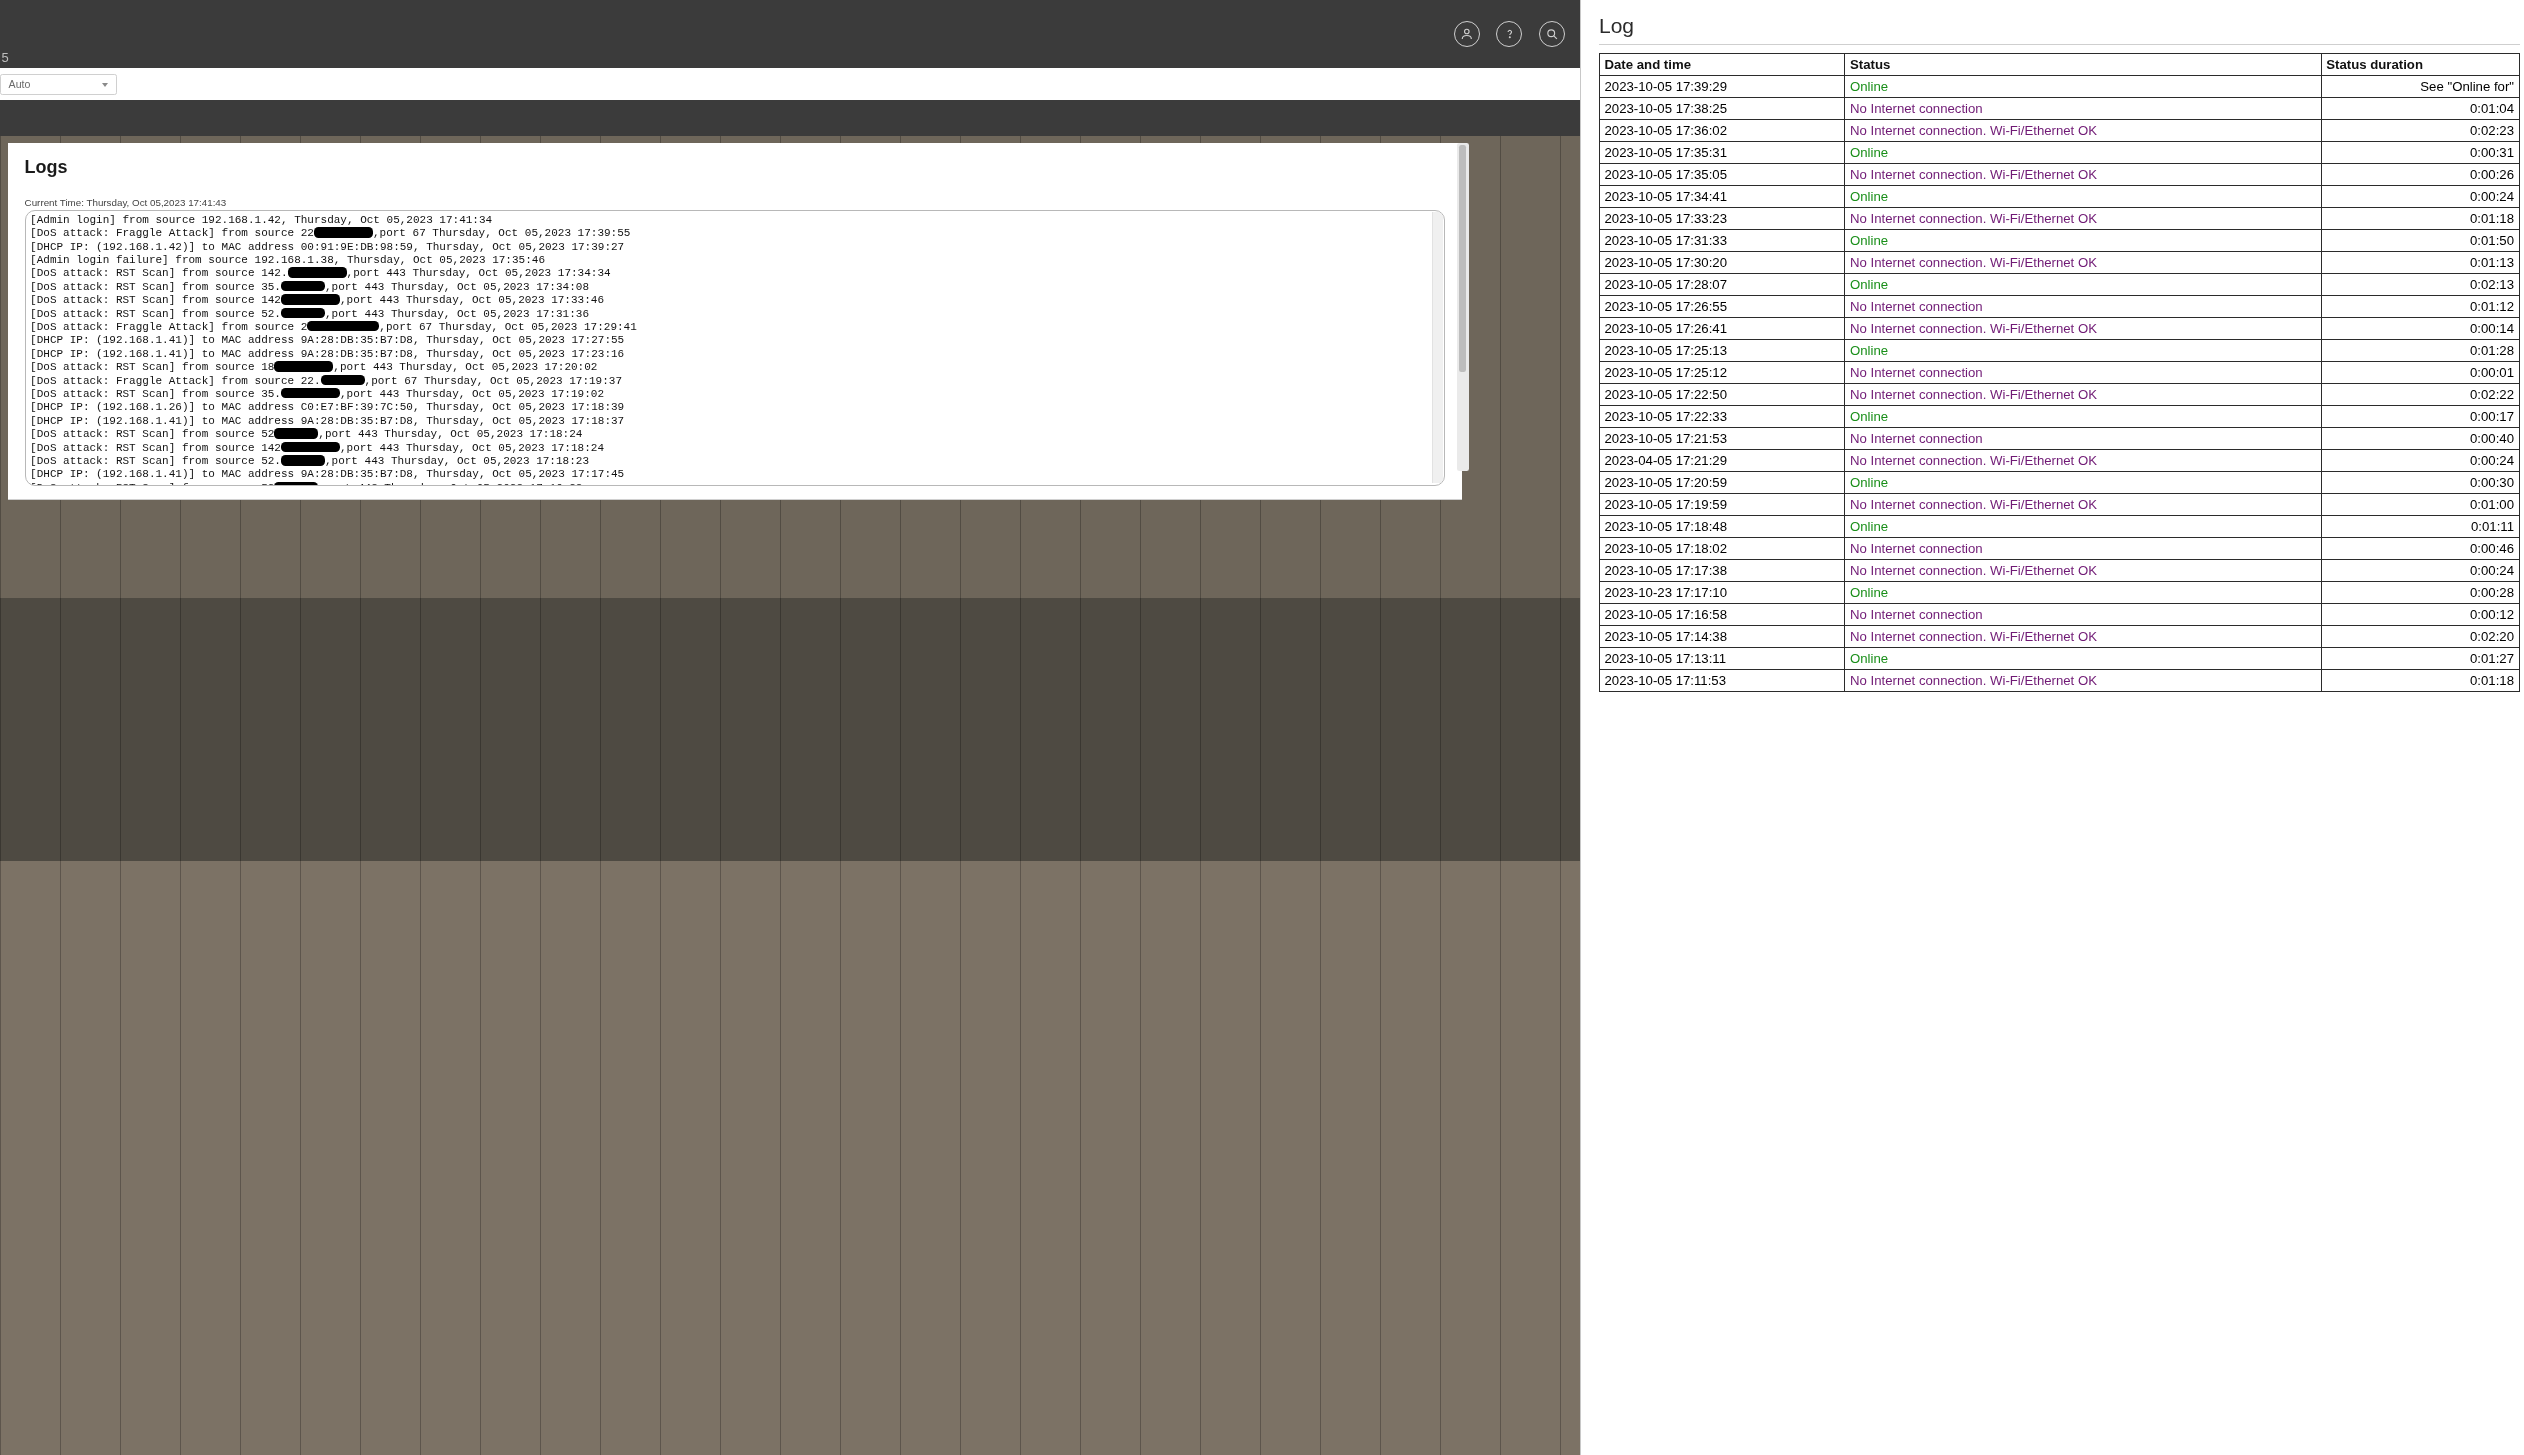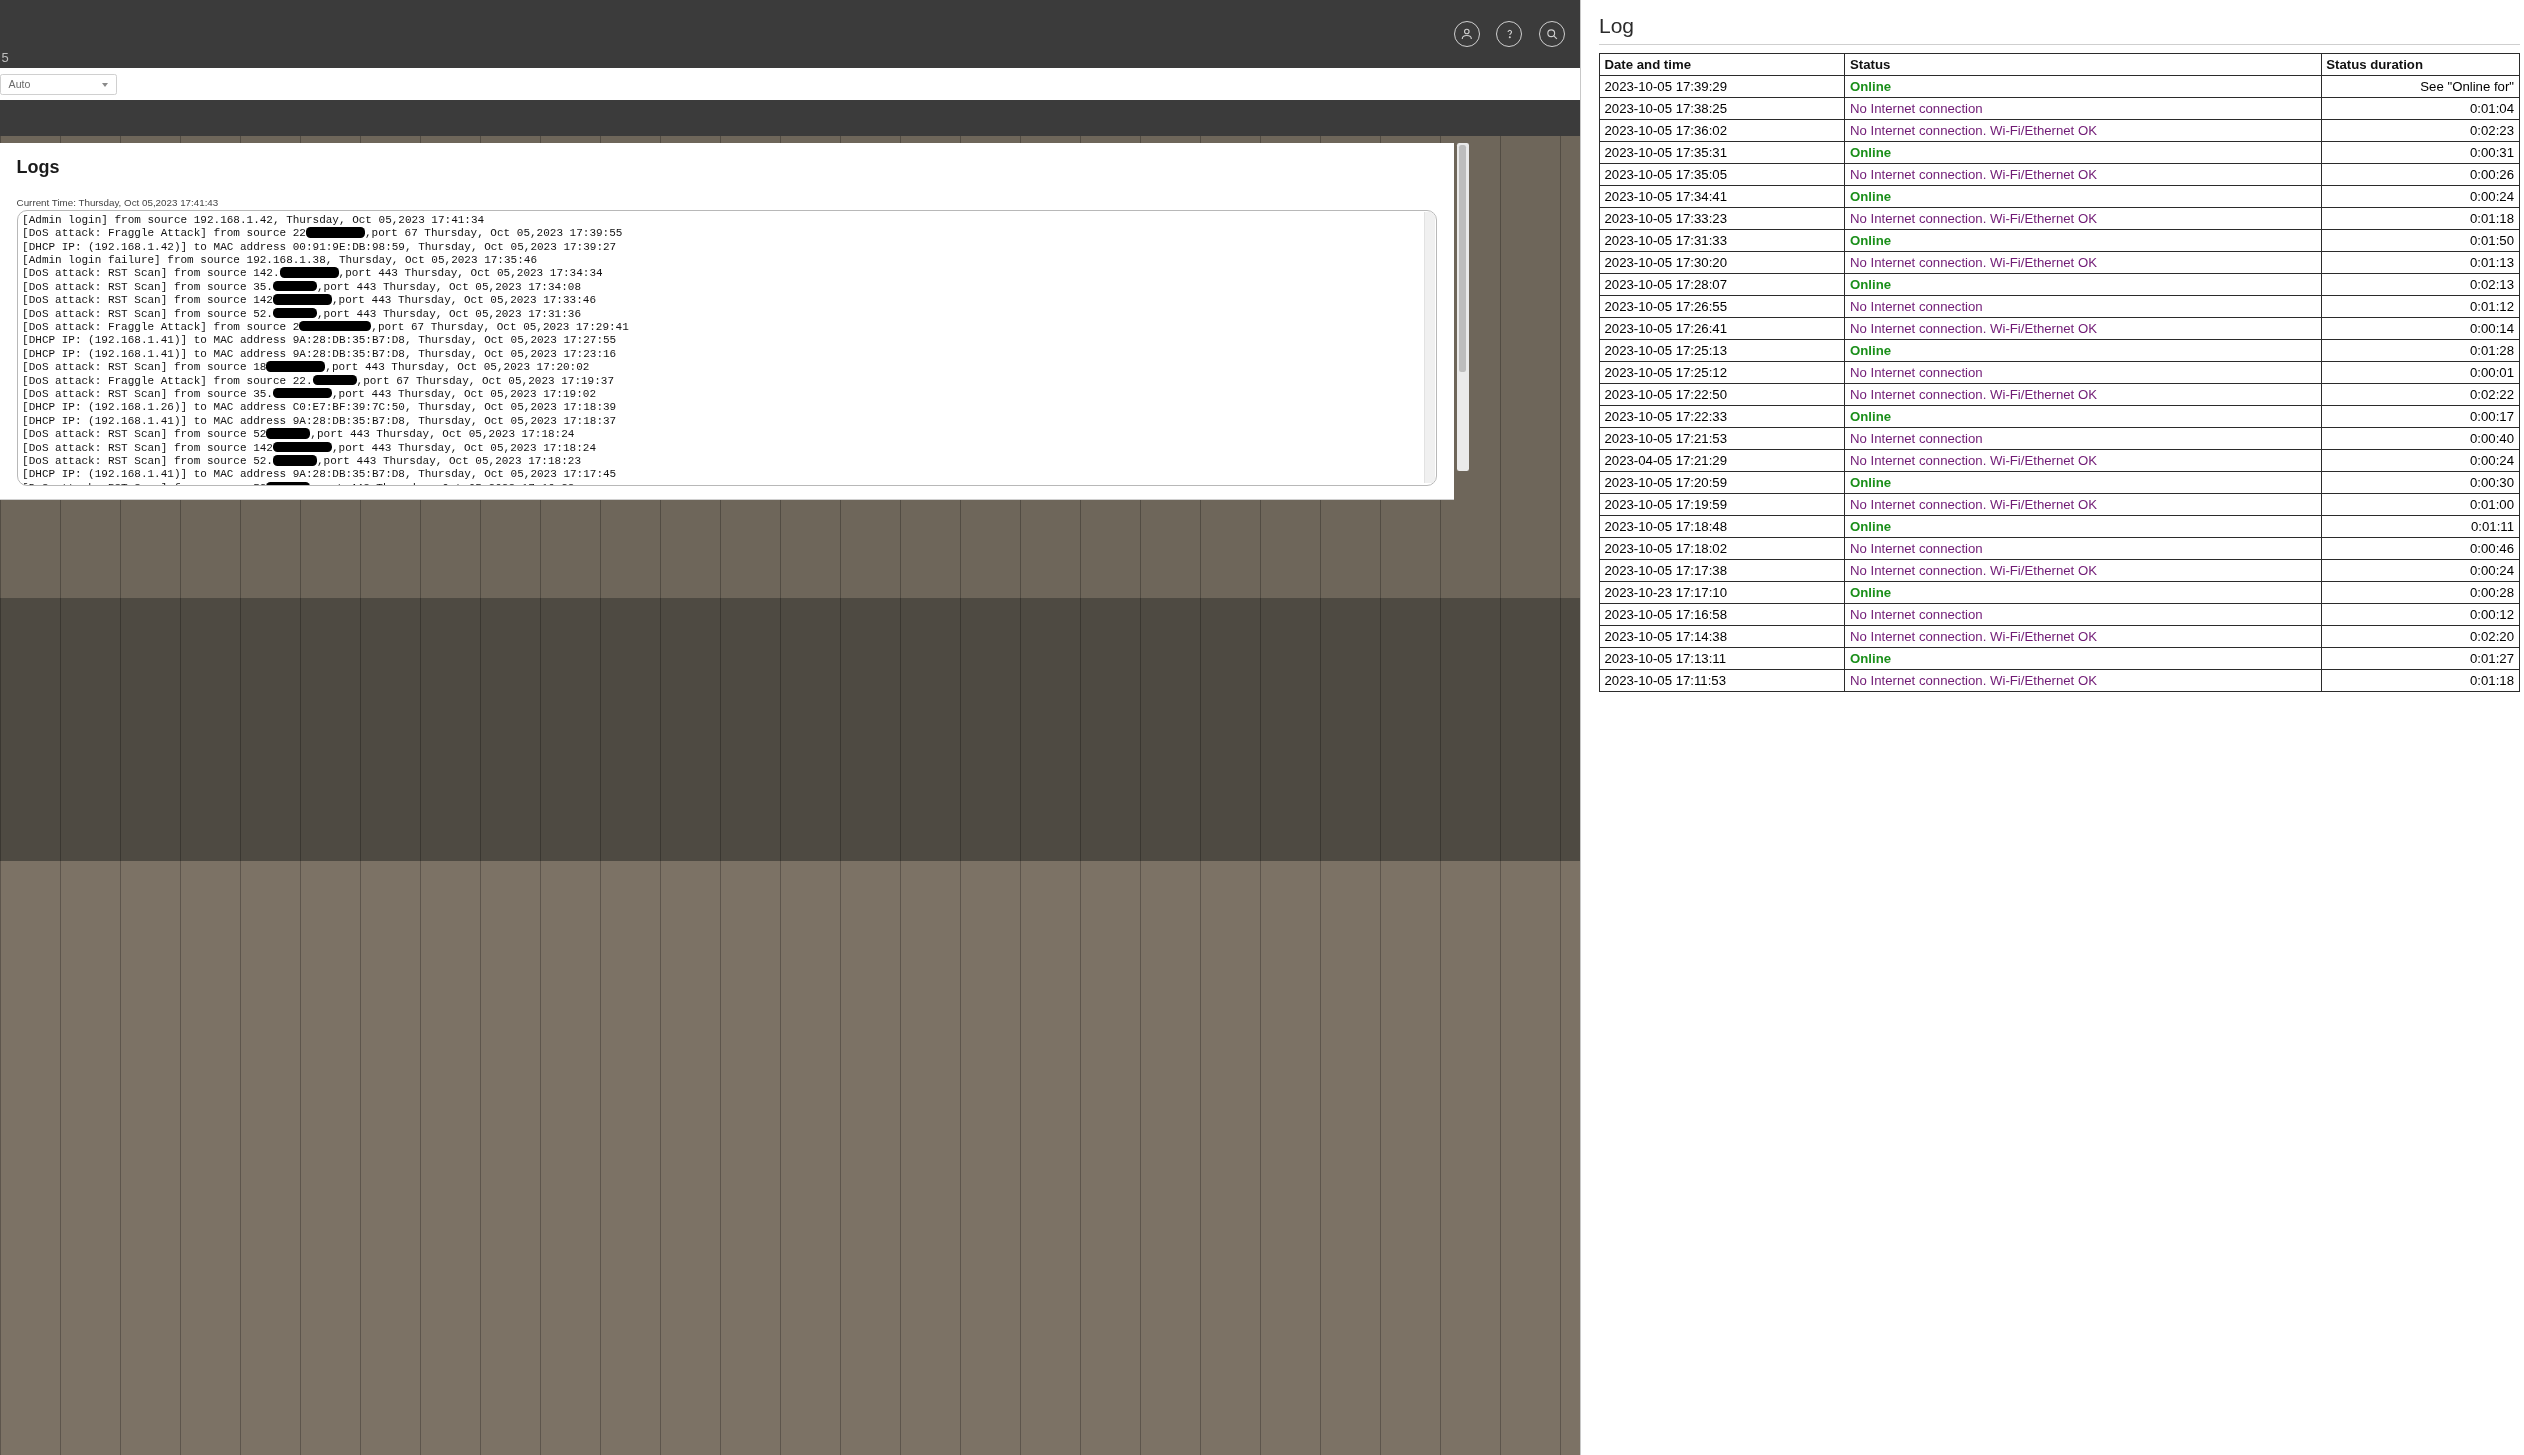--- a/index.html
+++ b/index.html
@@ -93,21 +93,21 @@
     top: 136px;
     left: 0; right: 0; bottom: 0;
     background:
       linear-gradient(90deg, rgba(0,0,0,0.25) 0 0.8px, transparent 0.8px) 0 0/60px 100%,
       linear-gradient(to bottom, #6e665a 0 35%, #4e4a42 35% 55%, #7c7265 55% 100%);
   }
 
   .logs-card {
     position: absolute;
     top: 143px;
-    left: 0;
+    left: 8px;
     width: 92%;
     background: #fff;
     padding: 13.6px 16.6px 13.6px 16.6px;
     border-bottom: 0.8px solid #d0d0d0;
   }
   .logs-title {
     font-size: 18px;
     font-weight: 700;
     color: #1a1a1a;
     margin-bottom: 19.6px;
@@ -200,21 +200,21 @@
     white-space: nowrap;
   }
   table.conn th {
     font-weight: 700;
     color: #111;
     background: #fff;
   }
   table.conn td.dur {
     text-align: right;
   }
-  .st-online { color: #1a8f1a; font-weight: bold; }
+  .st-online { color: #1a8f1a; }
   .st-red { color: #701a75; }
 </style>
 </head>
 <body>
 
 <div class="left-panel">
 
   <div class="header-bar">
     <div class="header-icon">
       <svg viewBox="0 0 24 24">

